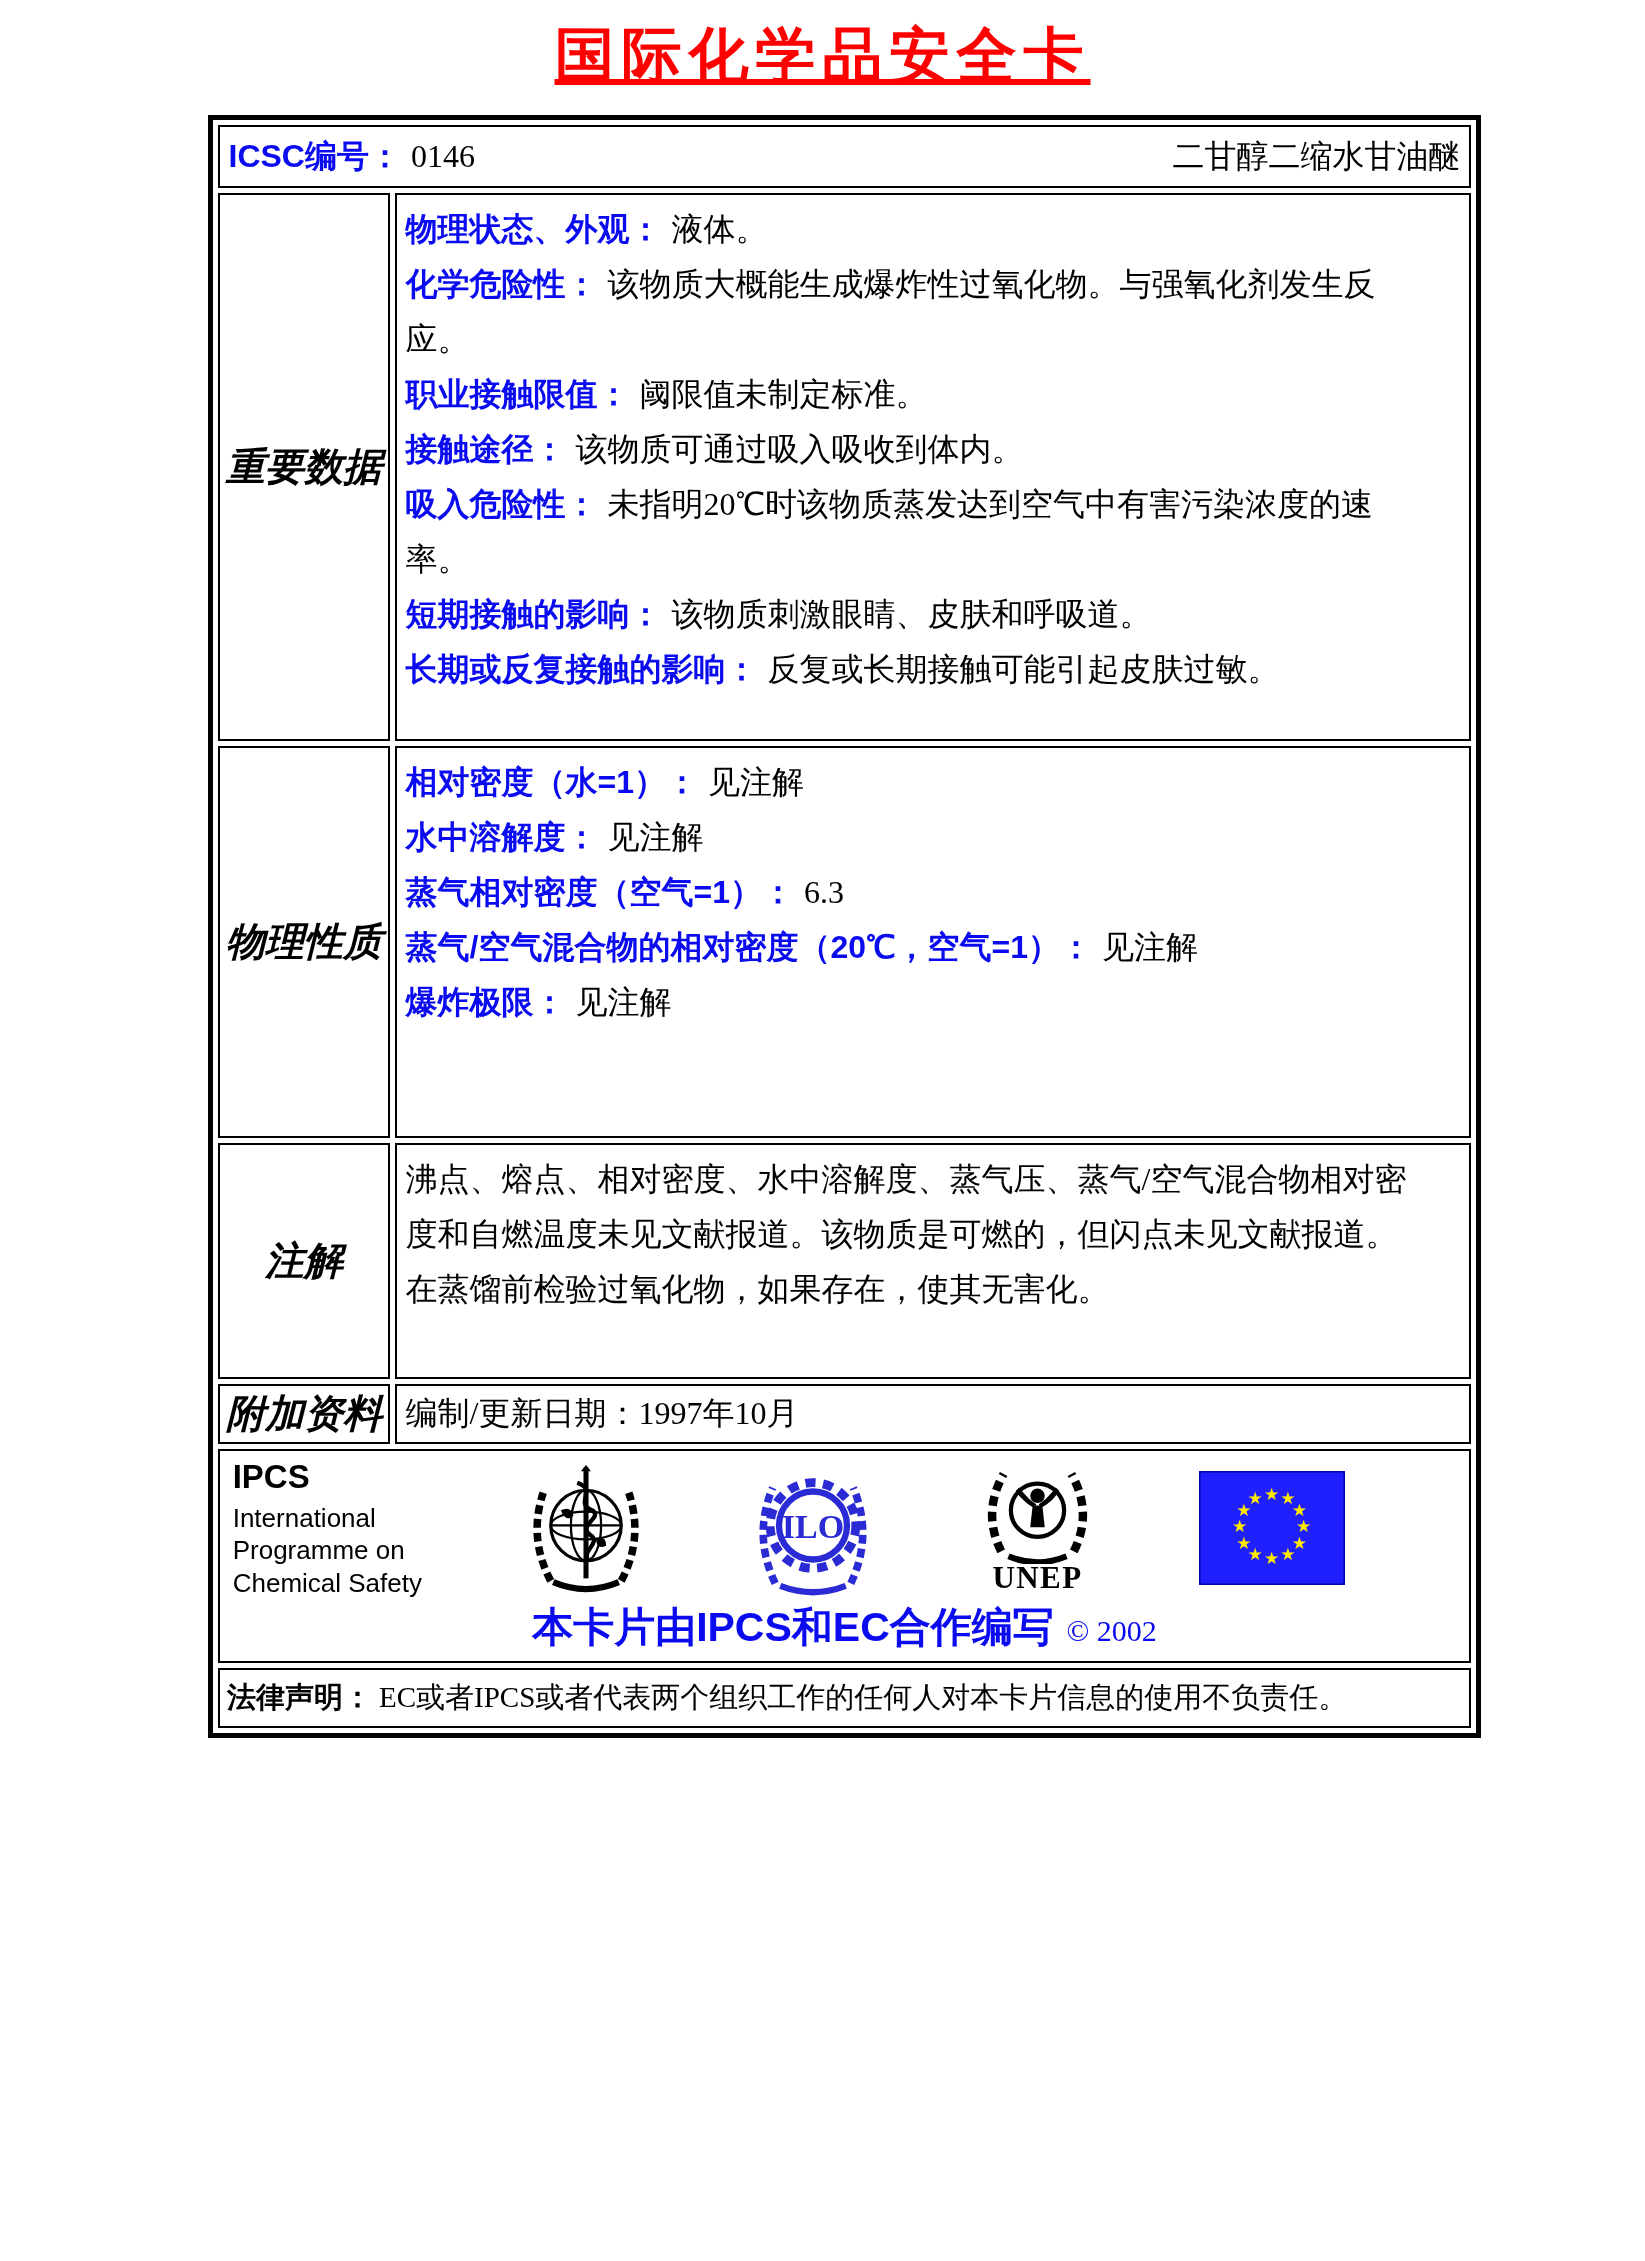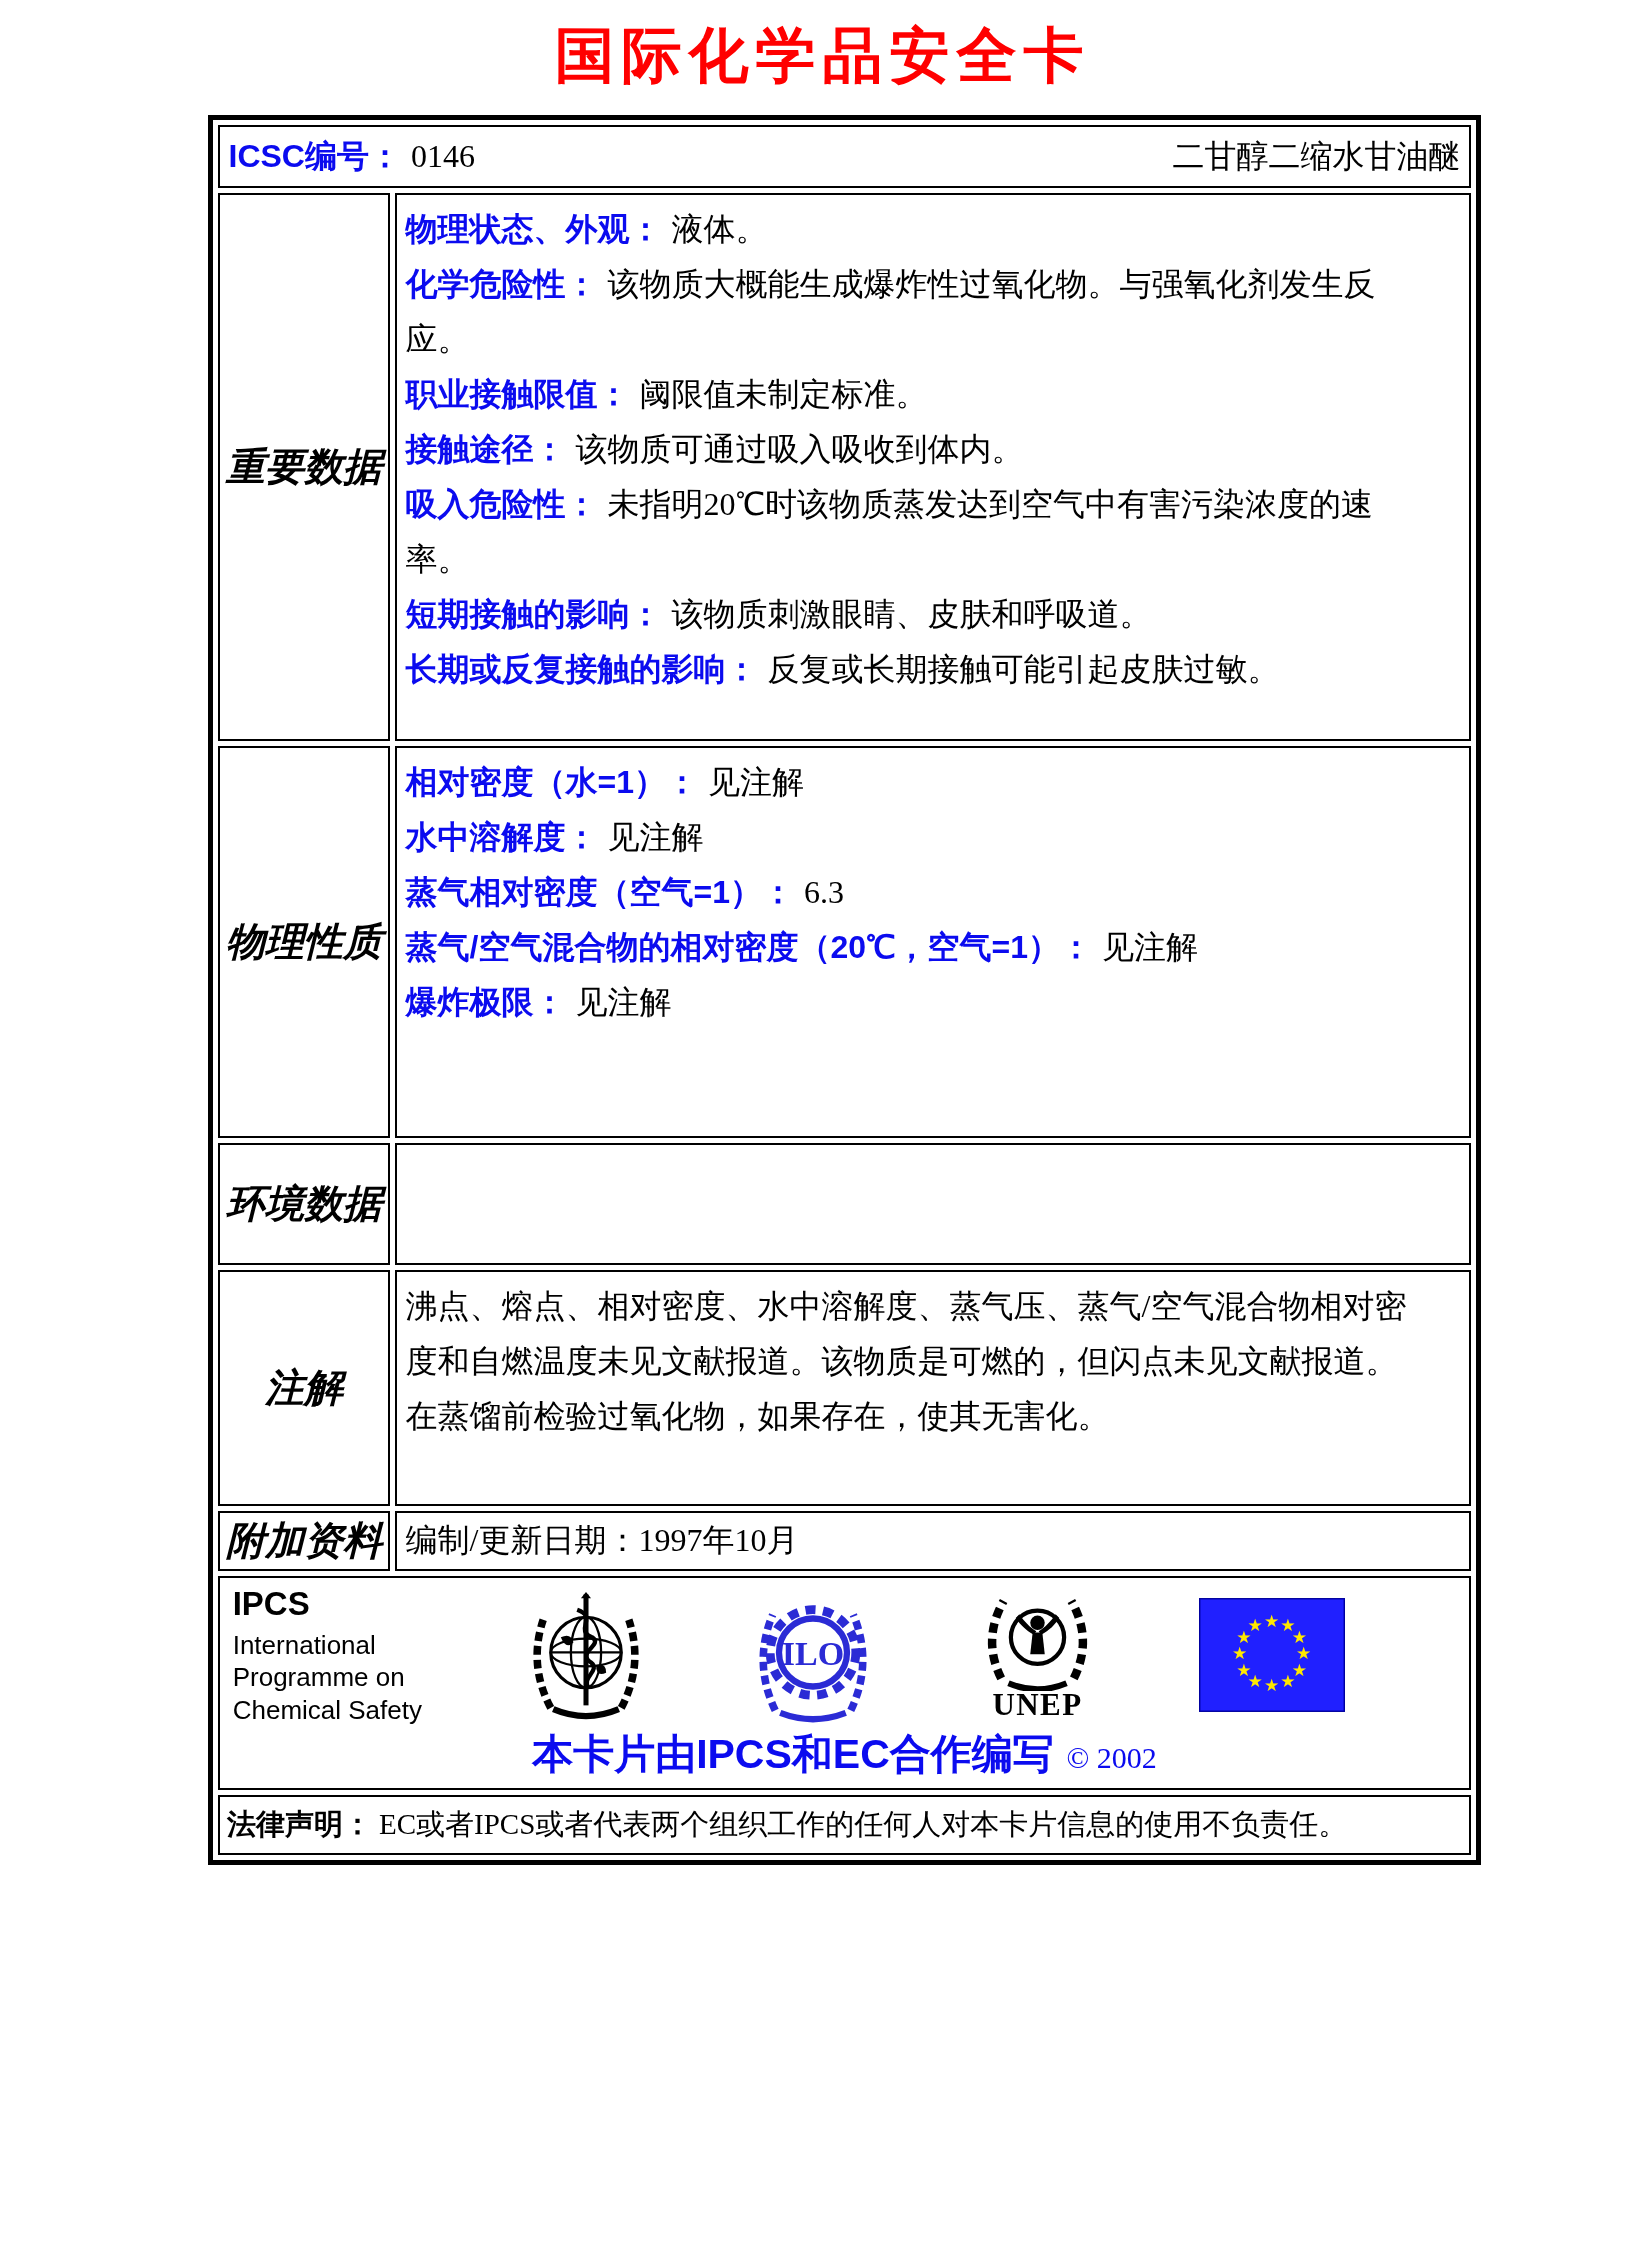--- a/index.html
+++ b/index.html
@@ -1,18 +1,18 @@
 <!DOCTYPE html>
 <html style="font-size:11.4px"><head>
 <meta charset="utf-8">
 <style>
   html,body{margin:0;padding:0;background:#ffffff;}
   body{width:1645px;height:2261px;position:relative;font-family:"Liberation Serif",serif;color:#000;}
   .page-title{margin:15.6px 0 18.5px 0;text-align:center;color:#ff0000;
-    font-family:"Liberation Serif",serif;font-weight:700;font-size:60px;letter-spacing:7px;}
+    font-family:"Liberation Serif",serif;font-weight:700;font-size:60px;letter-spacing:7px;text-decoration:underline;}
   .card{margin-left:208px;width:1273px;border:5px solid #000;background:#fff;box-sizing:border-box;}
   table.icsc{width:100%;border-collapse:separate;border-spacing:5.7px;}
   td{border:2.1px solid #000;background:#fff;vertical-align:top;box-sizing:border-box;}
   td.lbl-cell{width:172px;vertical-align:middle;text-align:center;}
   .sec-label{font-family:"Liberation Sans",sans-serif;font-weight:700;font-size:39px;color:#000000;font-style:italic;}
   td.content{padding:7px 60px 7px 8.5px;}
   p.line{margin:0;font-size:32px;line-height:55px;}
   .k{font-family:"Liberation Sans",sans-serif;font-weight:700;color:#0b0bef;margin-right:10px;}
   .v{font-family:"Liberation Serif",serif;color:#000;}
   
@@ -86,26 +86,20 @@
       </td>
       <td class="content">
         <p class="line"><span class="k">相对密度（水=1）：</span><span class="v">见注解</span></p>
         <p class="line"><span class="k">水中溶解度：</span><span class="v">见注解</span></p>
         <p class="line"><span class="k">蒸气相对密度（空气=1）：</span><span class="v">6.3</span></p>
         <p class="line"><span class="k">蒸气/空气混合物的相对密度（20℃，空气=1）：</span><span class="v">见注解</span></p>
         <p class="line"><span class="k">爆炸极限：</span><span class="v">见注解</span></p>
       </td>
     </tr>
 
-    <tr class="r-env">
-      <td class="lbl-cell">
-        <span class="sec-label">环境数据</span>
-      </td>
-      <td class="content"></td>
-    </tr>
 
     <tr class="r-notes">
       <td class="lbl-cell">
         <span class="sec-label">注解</span>
       </td>
       <td class="content">
         <p class="line v">沸点、熔点、相对密度、水中溶解度、蒸气压、蒸气/空气混合物相对密度和自燃温度未见文献报道。该物质是可燃的，但闪点未见文献报道。在蒸馏前检验过氧化物，如果存在，使其无害化。</p>
       </td>
     </tr>
 

